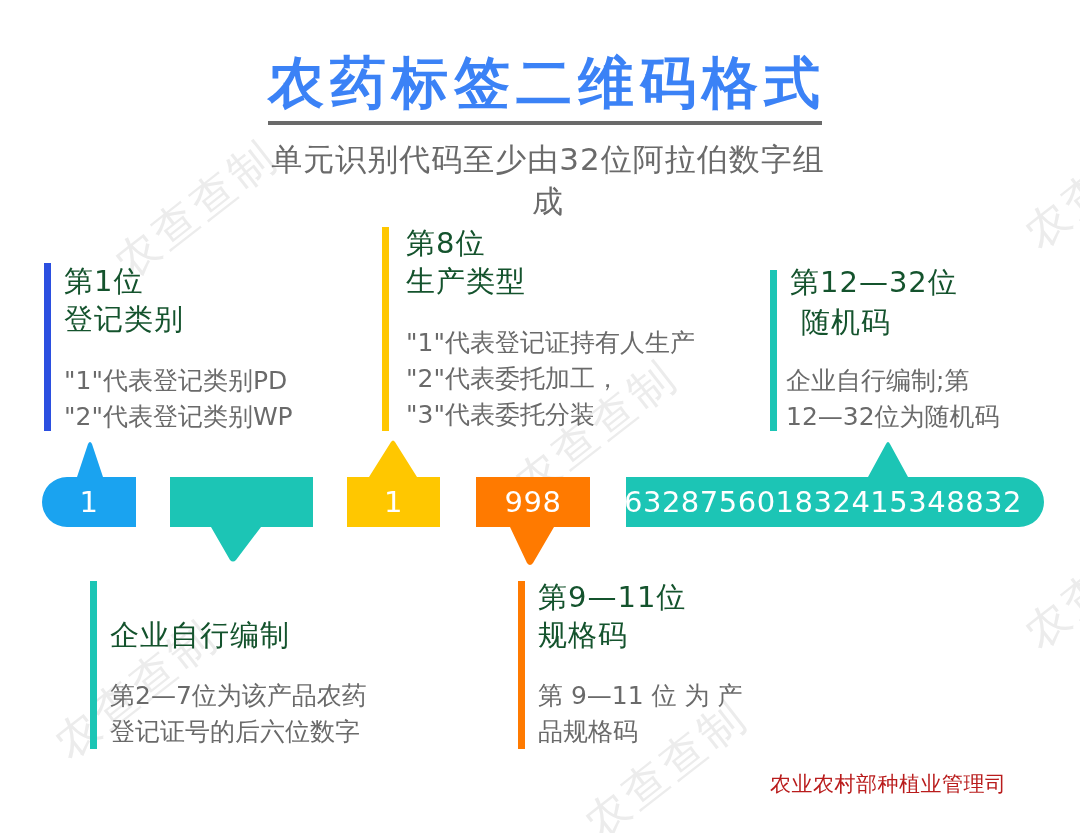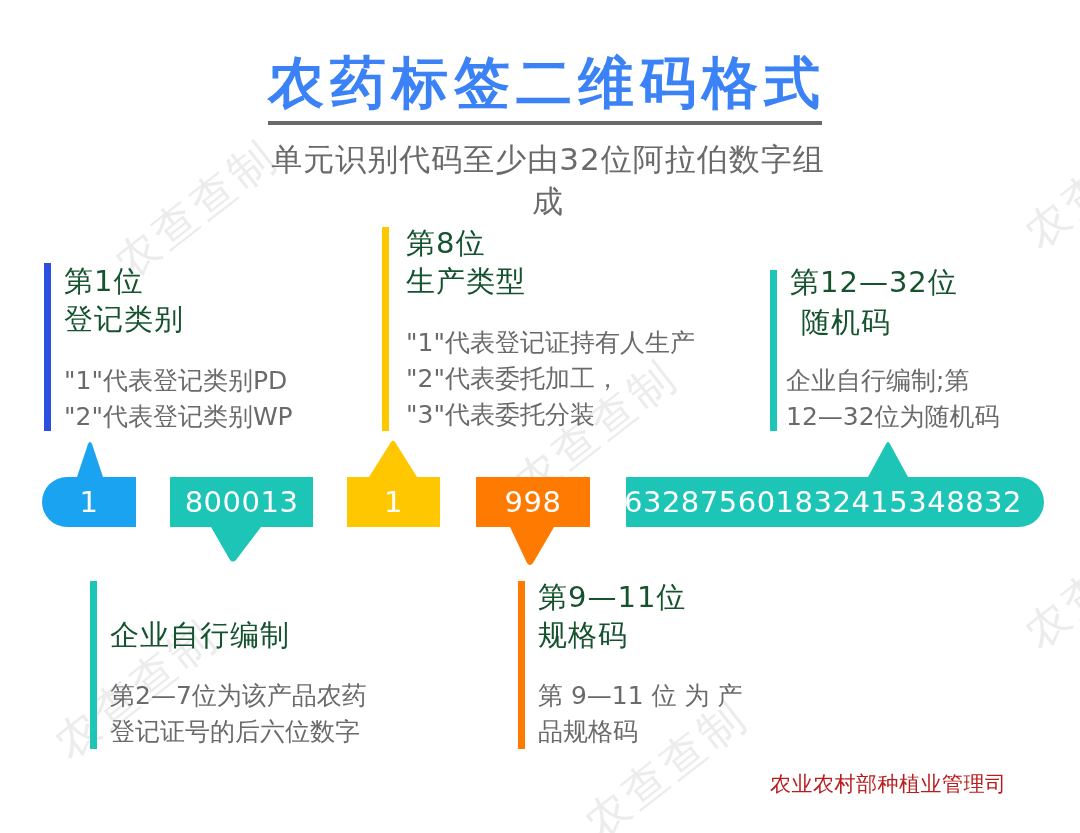--- a/index.html
+++ b/index.html
@@ -82,21 +82,20 @@
   <svg width="94" height="87" viewBox="0 0 94 87">
     <path d="M25 37 L35 37 L46 4 Q48 0 50 4 L61 37 L94 37 L94 87 L25 87 A25 25 0 0 1 25 37 Z" fill="#1AA3F0"></path>
   </svg>
   <div class="val" style="top:37px;">1</div>
 </div>
 
 <div class="tag" style="left:170px; top:477px; width:143px; height:86px;">
   <svg width="143" height="86" viewBox="0 0 143 86">
     <path d="M0 0 L143 0 L143 50 L91 50 L66 83 Q63 86 60 83 L41 50 L0 50 Z" fill="#1CC5B5"></path>
   </svg>
-  <div class="val" style="top:0;">800013</div>
 </div>
 
 <div class="tag" style="left:347px; top:439px; width:93px; height:88px;">
   <svg width="93" height="88" viewBox="0 0 93 88">
     <path d="M0 38 L22 38 L44 3 Q46 0 48 3 L70 38 L93 38 L93 88 L0 88 Z" fill="#FFC700"></path>
   </svg>
   <div class="val" style="top:38px;">1</div>
 </div>
 
 <div class="tag" style="left:476px; top:477px; width:114px; height:90px;">

